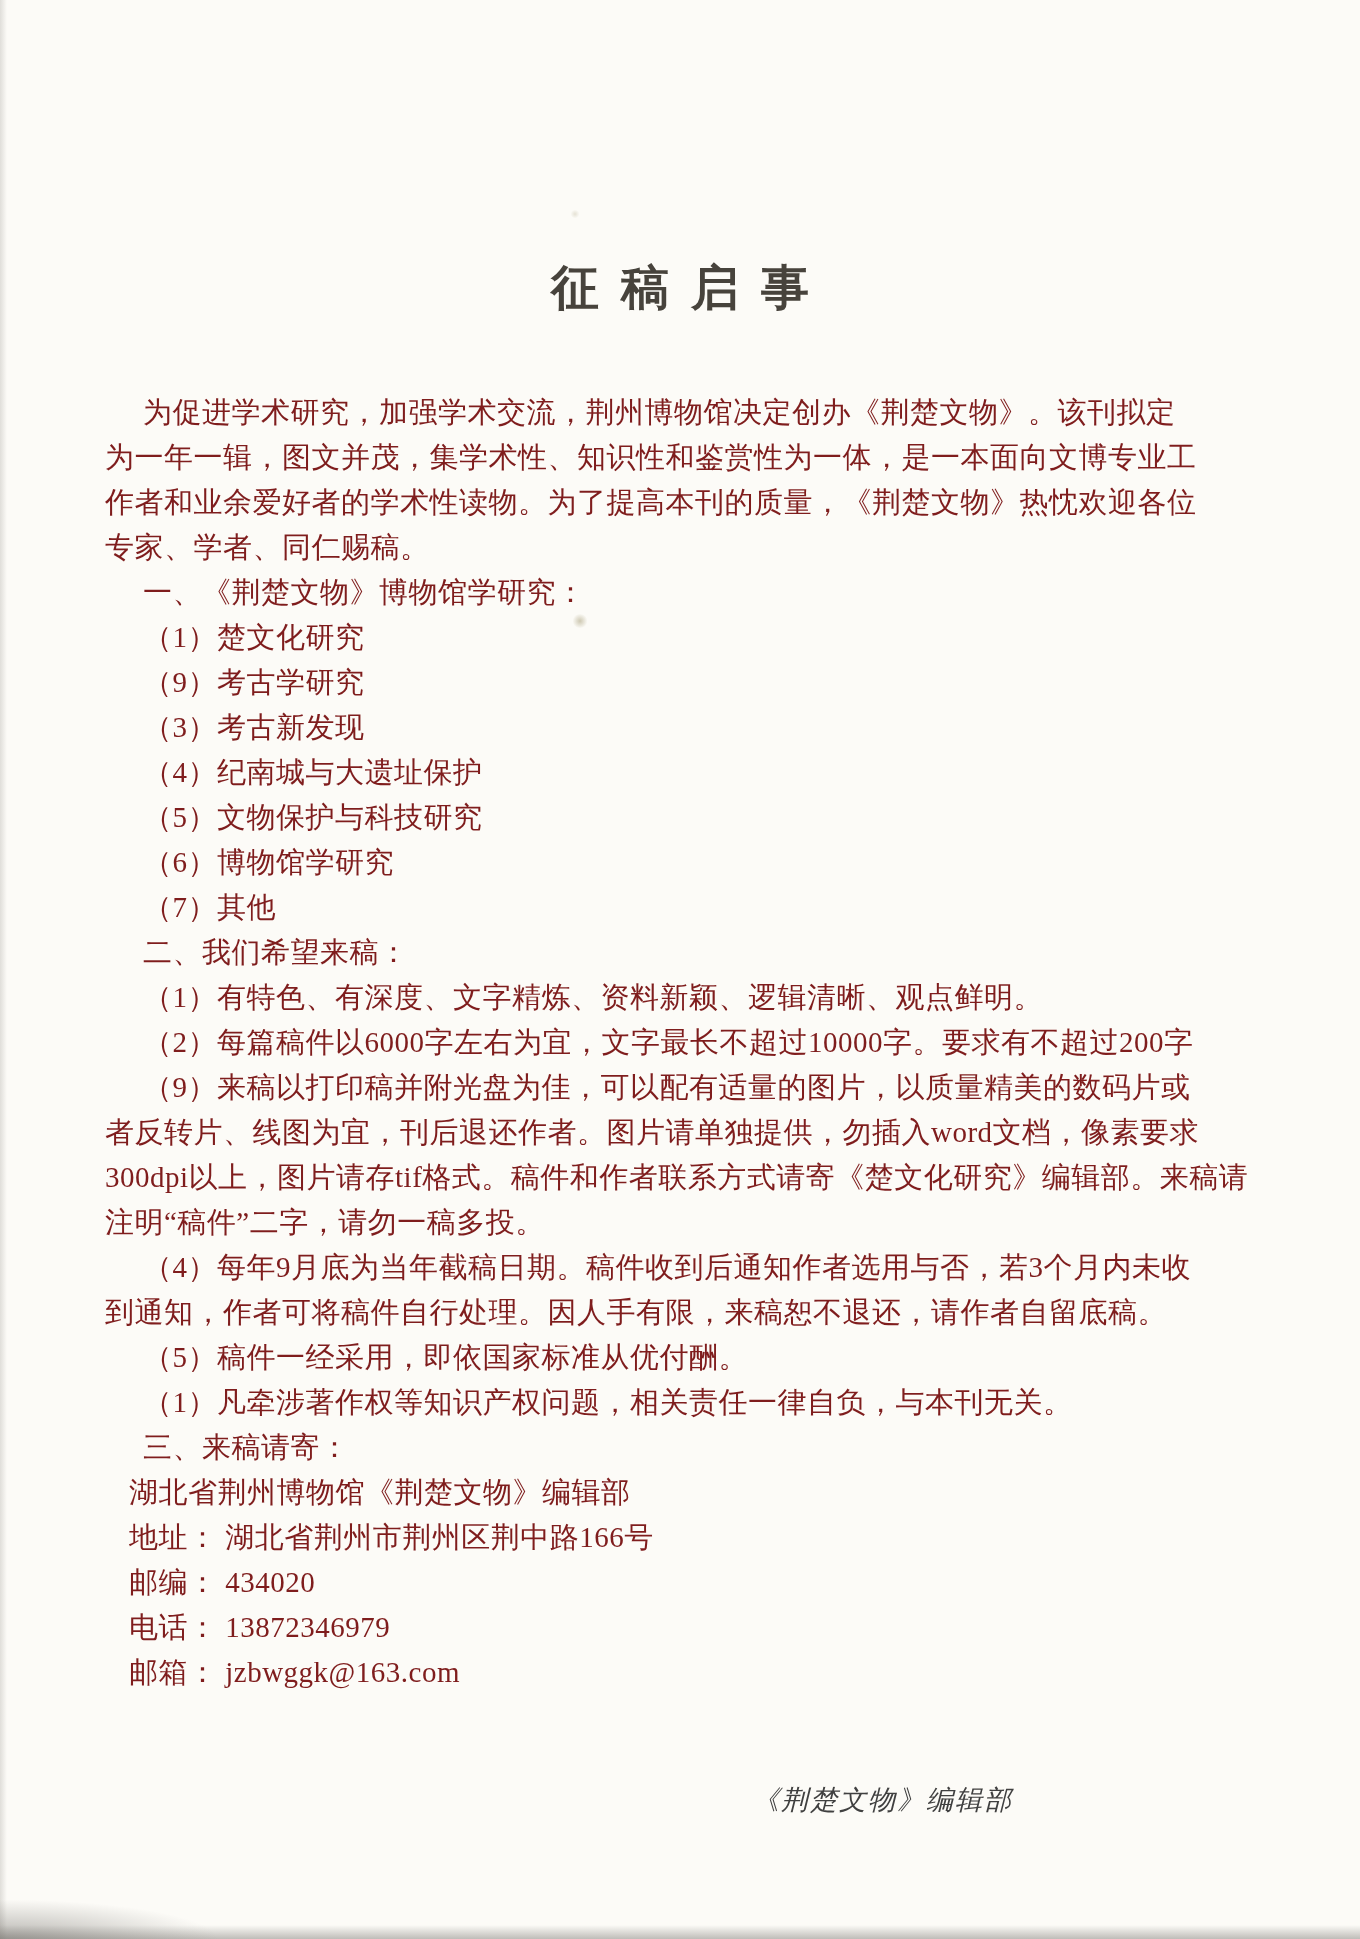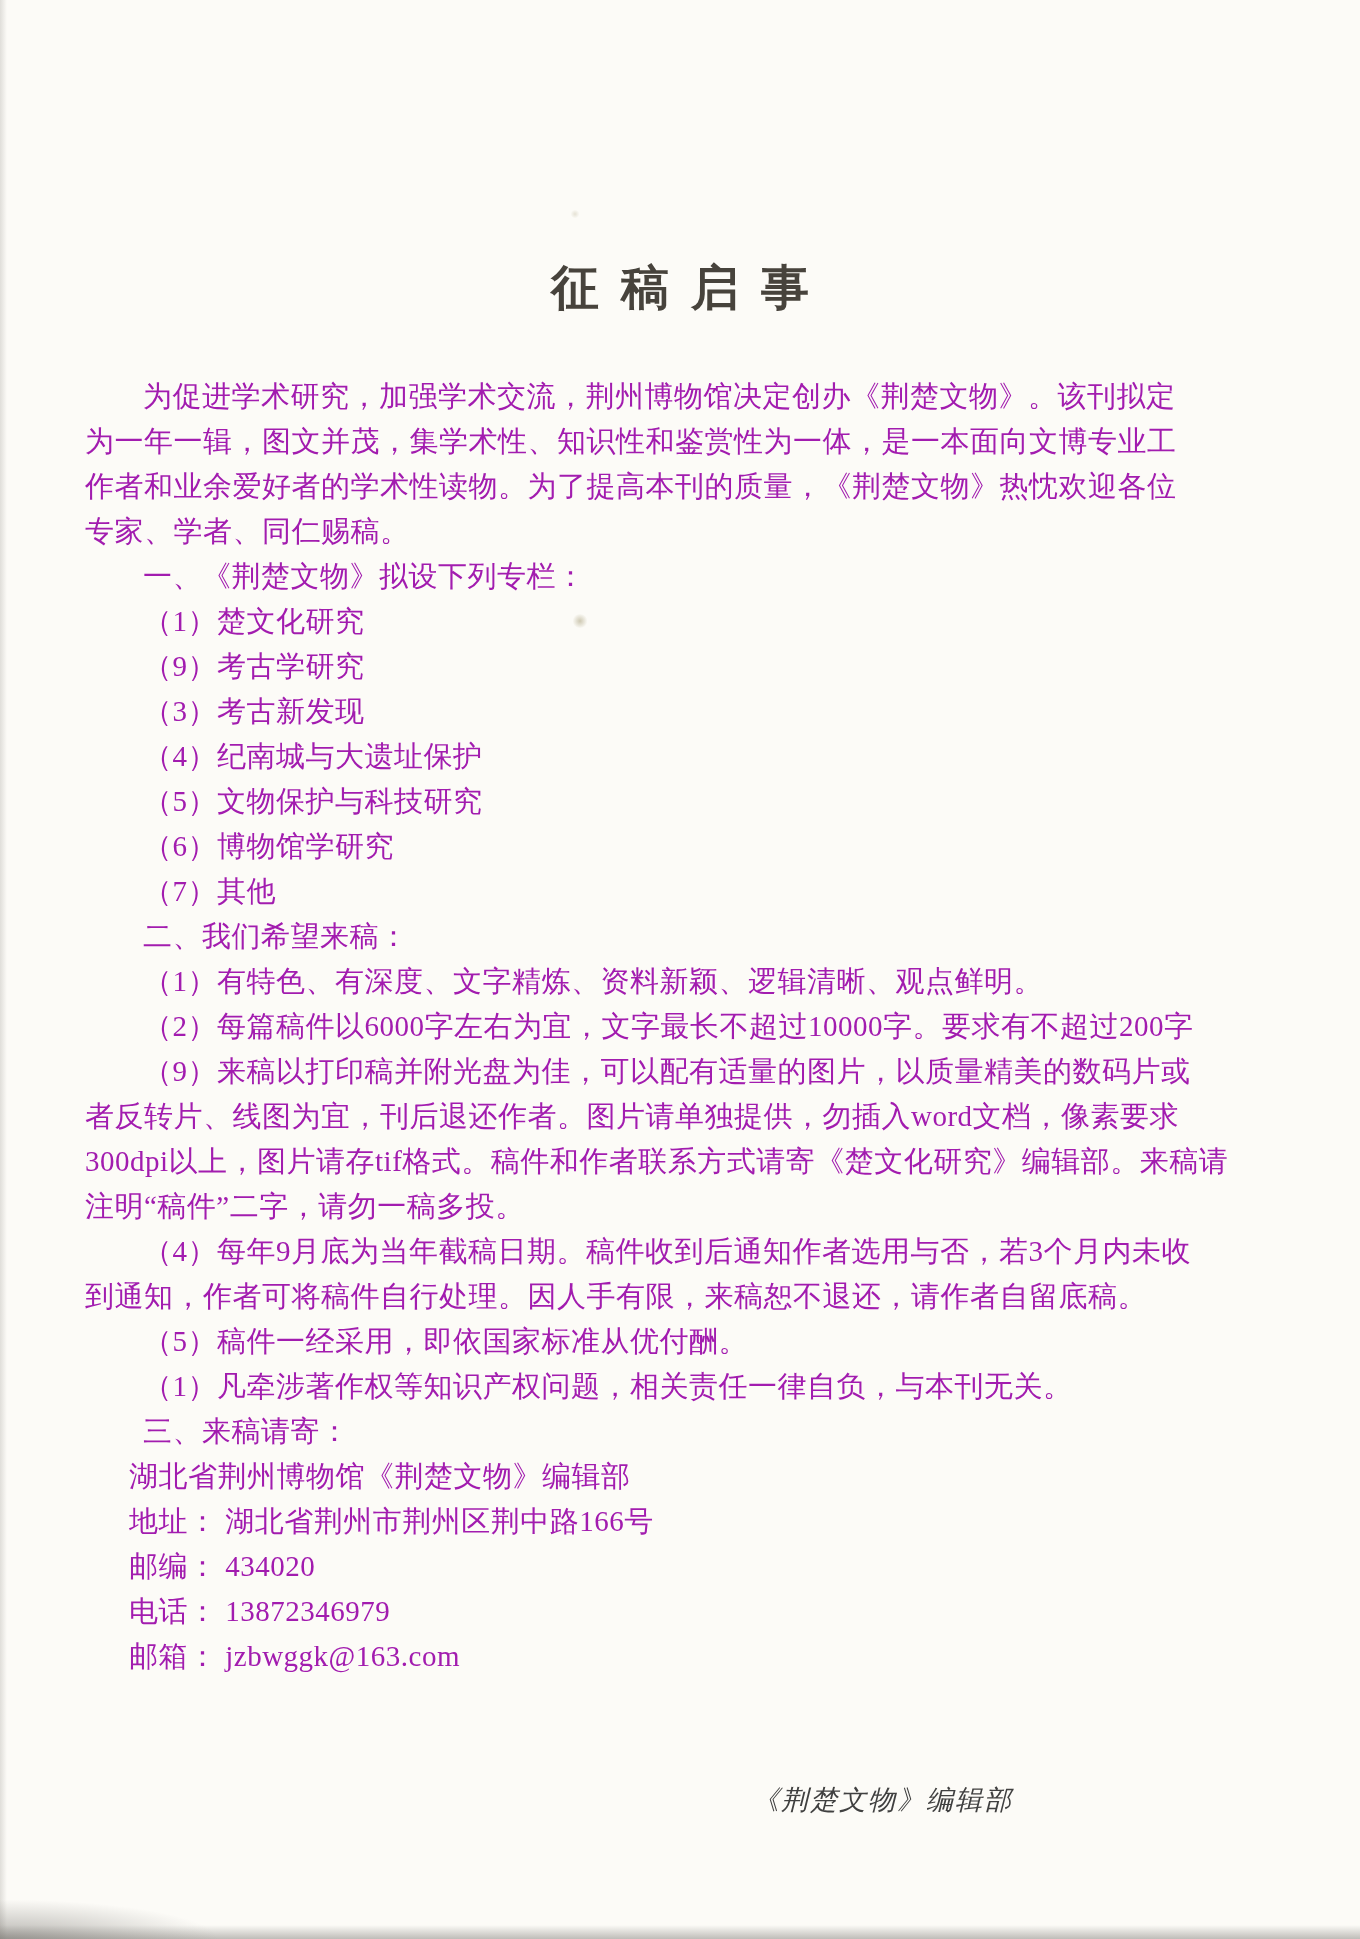--- a/index.html
+++ b/index.html
@@ -40,31 +40,31 @@
     top:256px;left:0;width:100%;
     text-align:center;
     font-size:48px;
     font-weight:bold;
     color:#47433c;
     letter-spacing:22px;
     text-indent:22px;
   }
   .body-lines{
     position:absolute;
-    left:85px;top:374px;
+    left:85px;top:390px;
     width:1158px;
     font-size:29px;
     line-height:45px;
-    color:#a21caf;
+    color:#7f1d1d;
     letter-spacing:0.5px;
   }
   .line{white-space:nowrap;}
   .line.para{padding-left:58px;}
   .line.addr{padding-left:44px;}
-  .line.none{padding-left:0;}
+  .line.none{padding-left:0;margin-left:20px;}
 
   .signature{
     position:absolute;
     left:752px;top:1782px;
     font-size:27px;
     font-style:italic;
     letter-spacing:2px;
     color:#404040;
     white-space:nowrap;
   }
@@ -74,21 +74,21 @@
 
 <div class="page">
 
   <div class="doc-title">征稿启事</div>
 
   <div class="body-lines">
       <div class="line para">为促进学术研究，加强学术交流，荆州博物馆决定创办《荆楚文物》。该刊拟定</div>
       <div class="line none">为一年一辑，图文并茂，集学术性、知识性和鉴赏性为一体，是一本面向文博专业工</div>
       <div class="line none">作者和业余爱好者的学术性读物。为了提高本刊的质量，《荆楚文物》热忱欢迎各位</div>
       <div class="line none">专家、学者、同仁赐稿。</div>
-      <div class="line para">一、《荆楚文物》拟设下列专栏：</div>
+      <div class="line para">一、《荆楚文物》博物馆学研究：</div>
       <div class="line para">（1）楚文化研究</div>
       <div class="line para">（9）考古学研究</div>
       <div class="line para">（3）考古新发现</div>
       <div class="line para">（4）纪南城与大遗址保护</div>
       <div class="line para">（5）文物保护与科技研究</div>
       <div class="line para">（6）博物馆学研究</div>
       <div class="line para">（7）其他</div>
       <div class="line para">二、我们希望来稿：</div>
       <div class="line para">（1）有特色、有深度、文字精炼、资料新颖、逻辑清晰、观点鲜明。</div>
       <div class="line para">（2）每篇稿件以6000字左右为宜，文字最长不超过10000字。要求有不超过200字</div>

